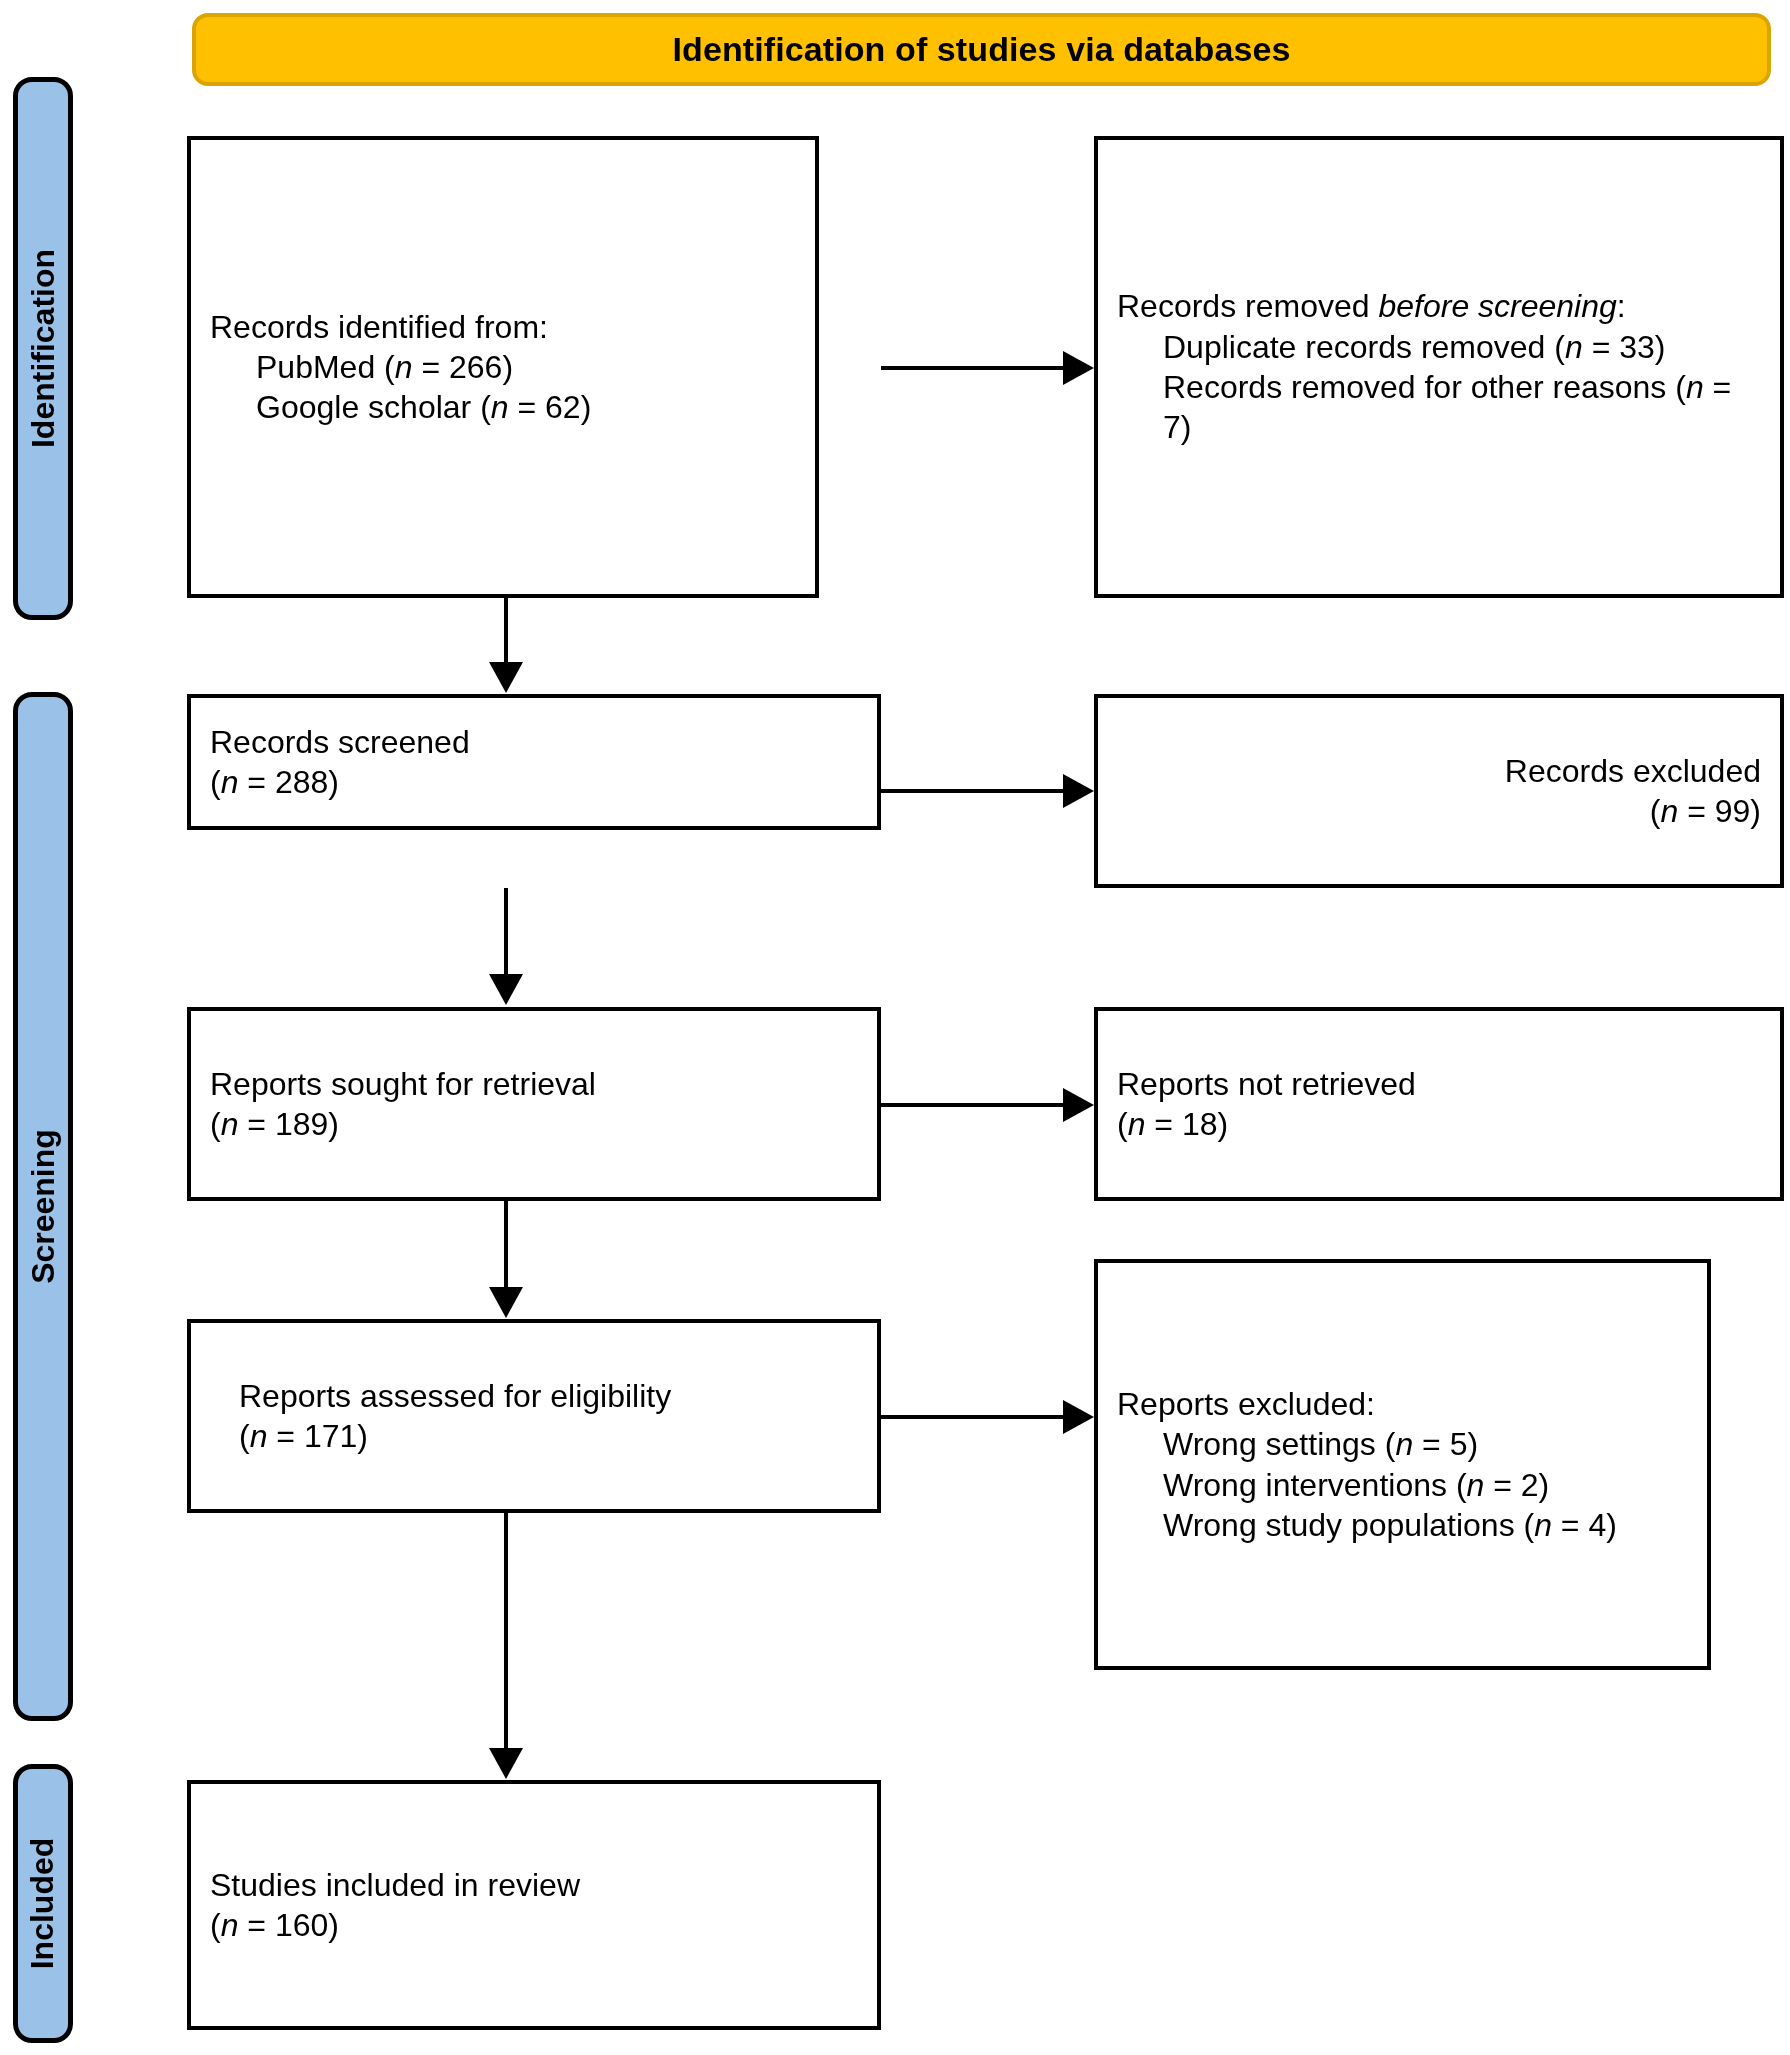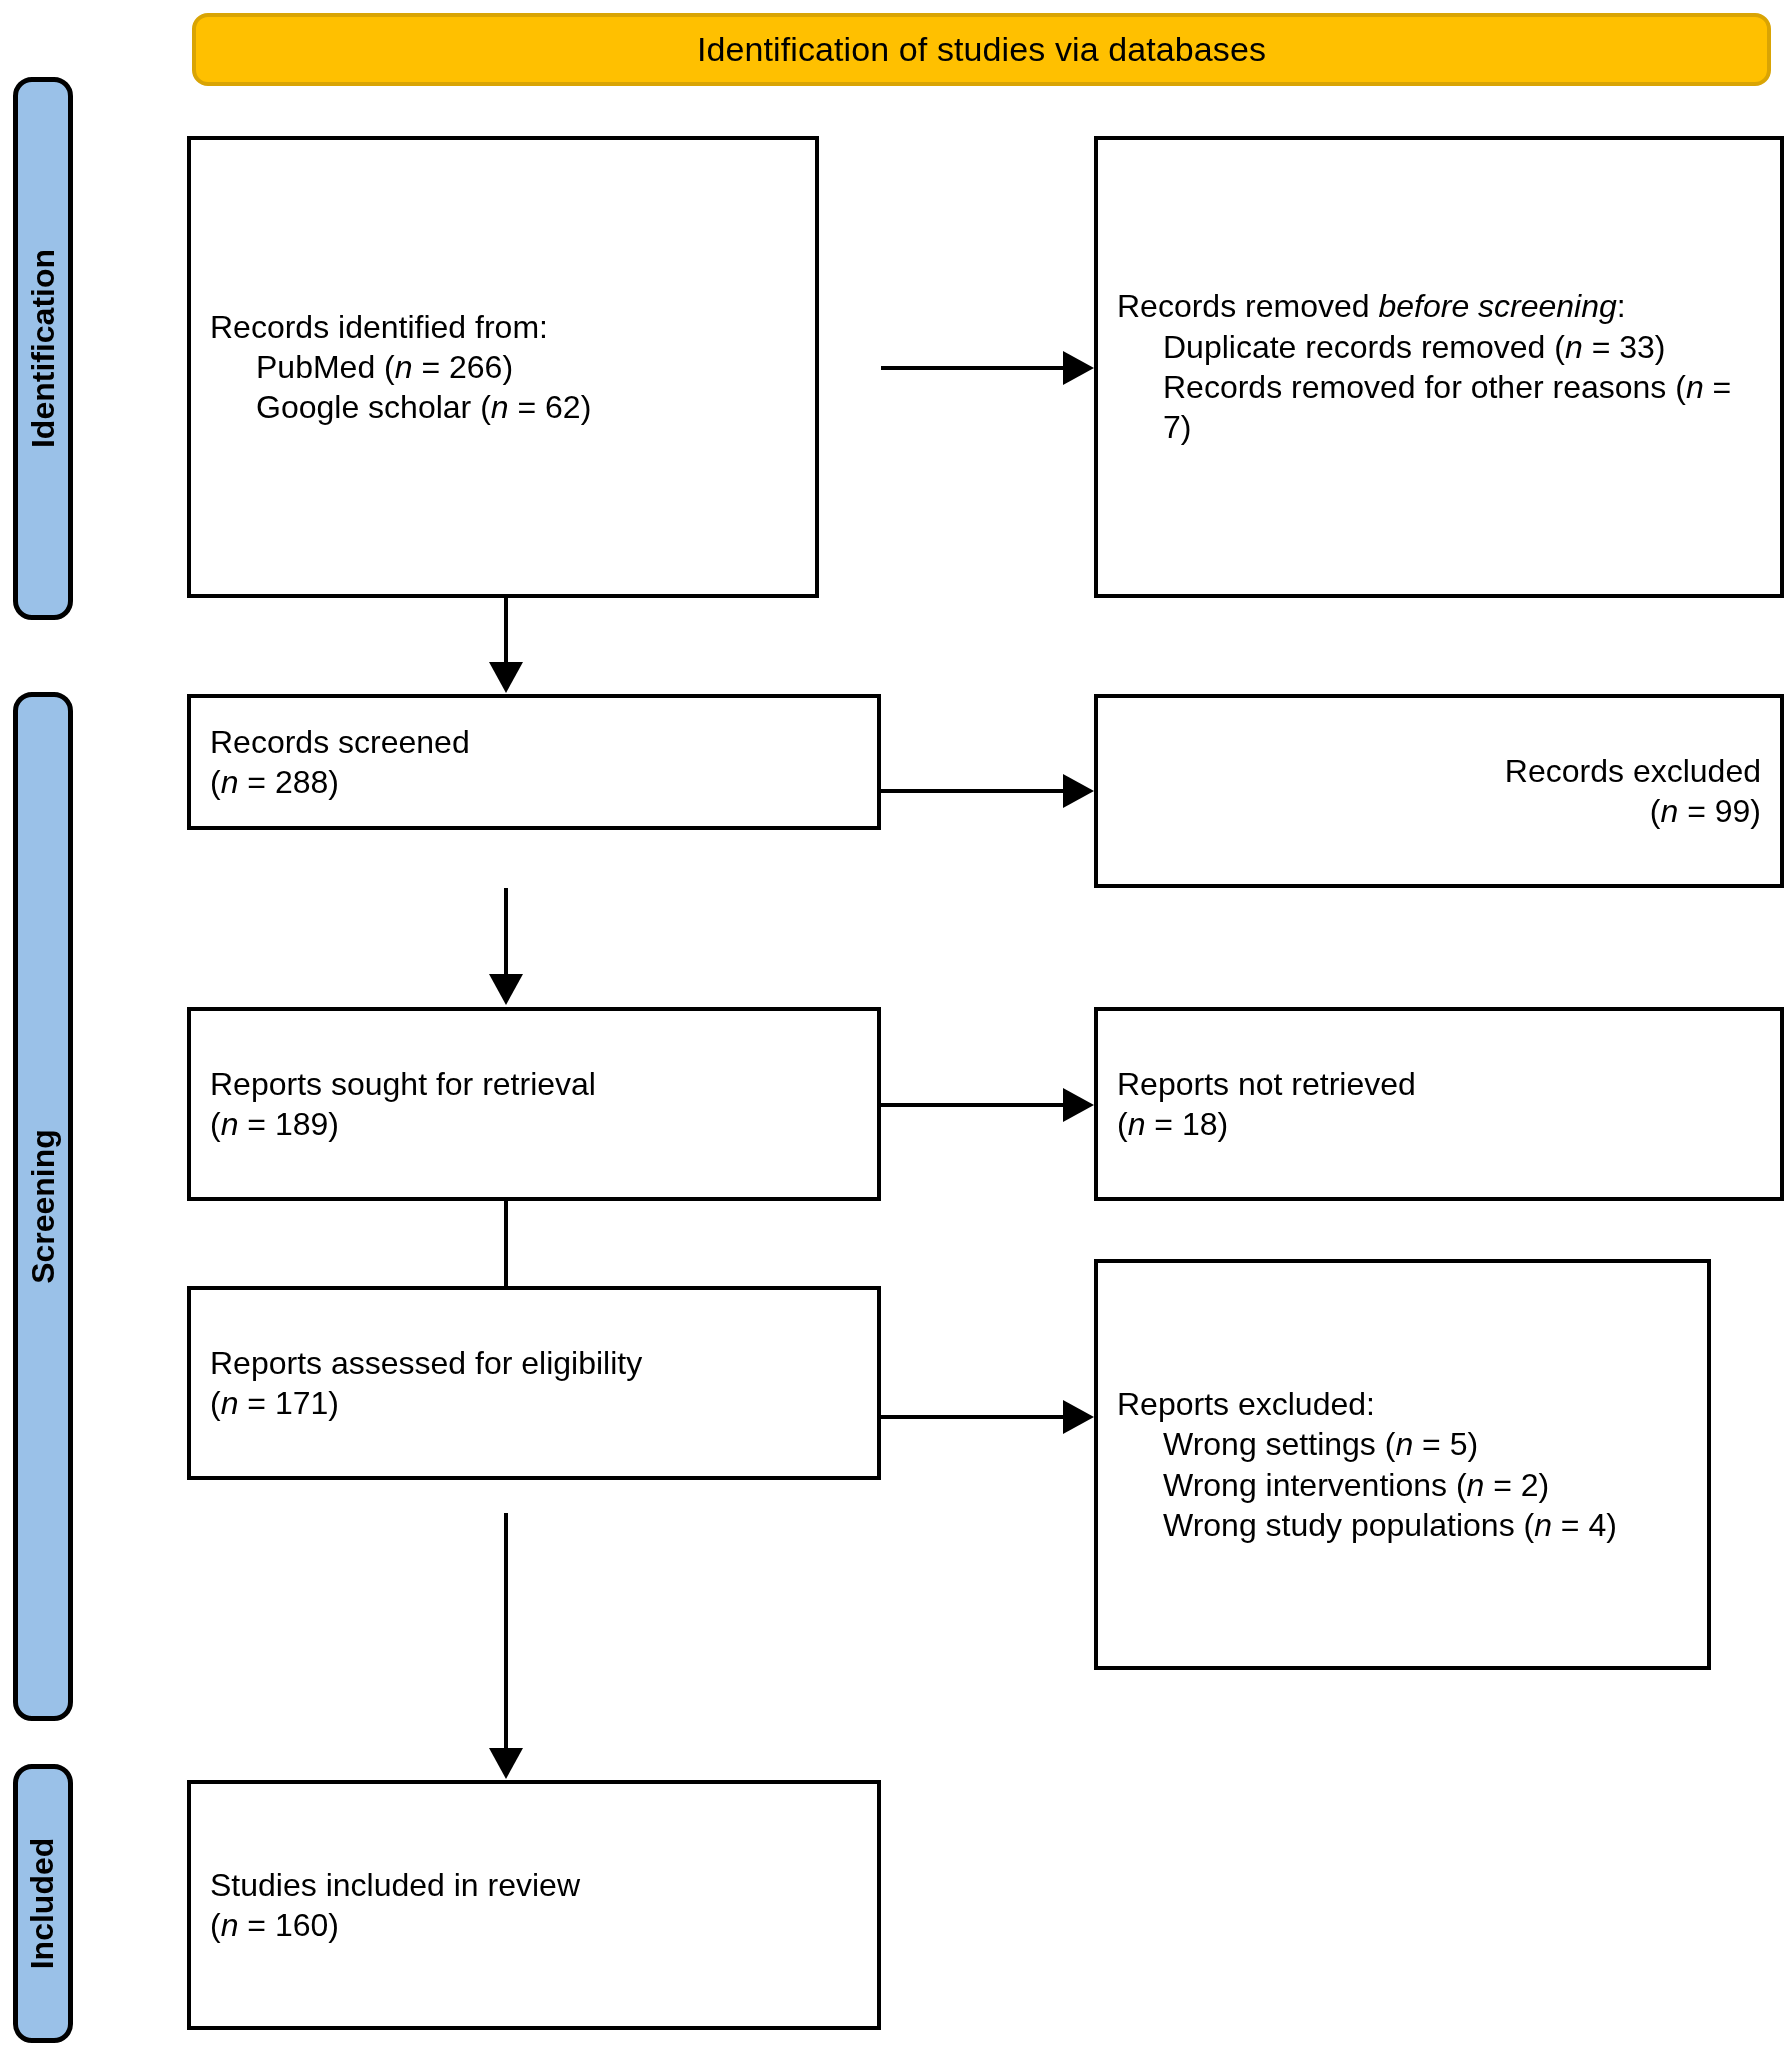--- a/index.html
+++ b/index.html
@@ -28,21 +28,21 @@
     background: #FFC000;
     border: 4.4px solid #D9A404;
     border-radius: 16px;
     box-sizing: border-box;
     display: flex;
     align-items: center;
     justify-content: center;
   }
   .banner-text {
     font-size: 34px;
-    font-weight: normal;
+    font-weight: bold;
     color: #000000;
     letter-spacing: 0.1px;
   }
 
   
   .stage {
     position: absolute;
     left: 13.2px;
     width: 60px;
     background: #9AC1E8;
@@ -225,21 +225,21 @@
       <div class="line">Reports not retrieved</div>
       <div class="line">(<em>n</em> = <span>18</span>)</div>
     </div>
   </div>
 
   <div class="arrow-v" style="left:484px; top:1201px; width:44px; height:117px;">
     <div class="shaft" style="height:90px;"></div>
     <div class="head"></div>
   </div>
 
-  <div class="box" style="left:187px; top:1286px; width:694px; height:194px;">
+  <div class="box" style="left:187px; top:1319px; width:694px; height:194px;padding-left:29px;">
     <div class="box-body">
       <div class="line">Reports assessed for eligibility</div>
       <div class="line">(<em>n</em> = <span>171</span>)</div>
     </div>
   </div>
 
   <div class="arrow-h" style="left:881px; top:1400px; width:213px; height:34px;">
     <div class="shaft" style="width:183px;"></div>
     <div class="head"></div>
   </div>

